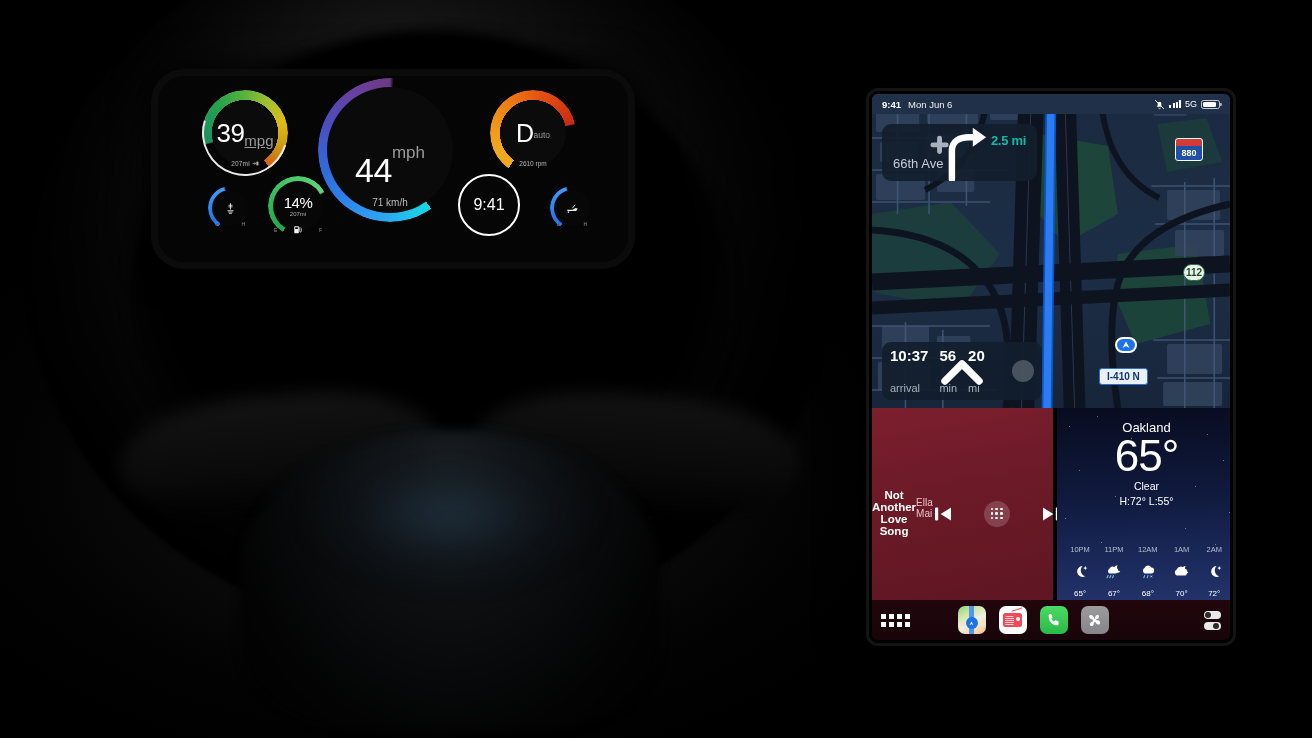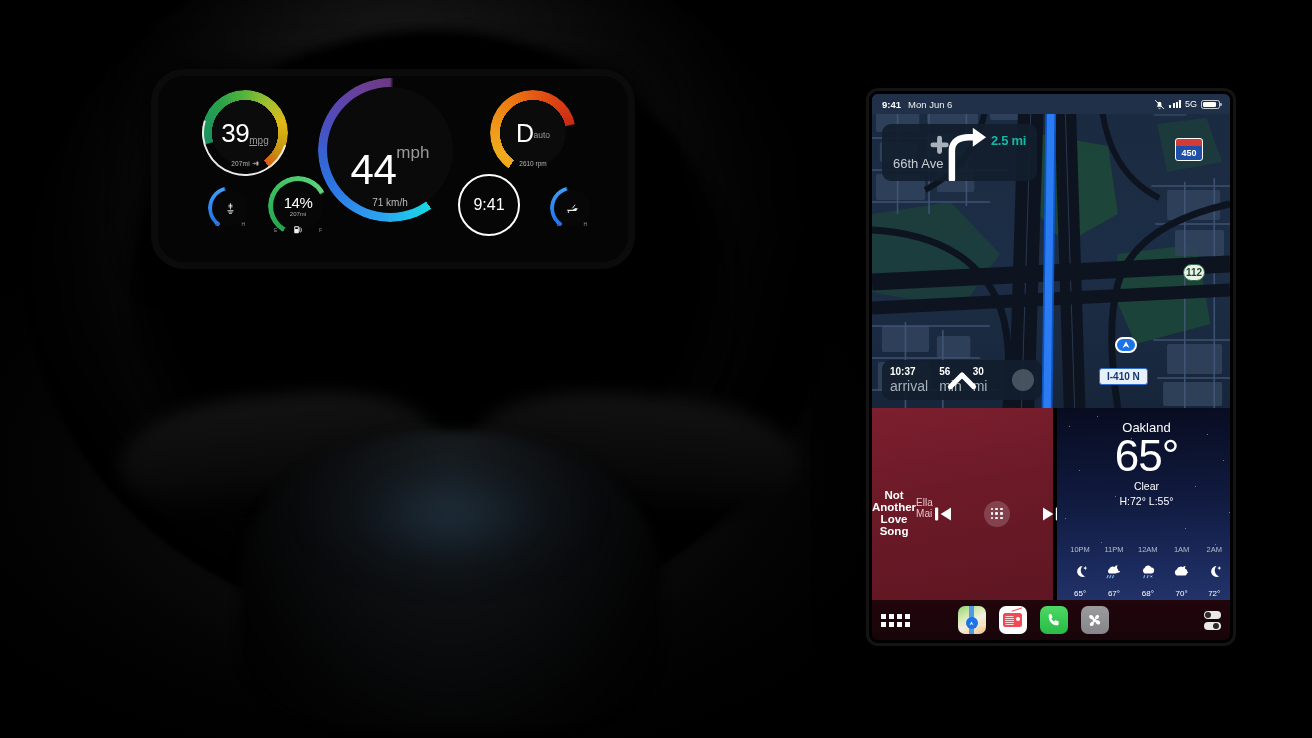--- a/index.html
+++ b/index.html
@@ -83,41 +83,41 @@
             mask:radial-gradient(circle, transparent 0 33px, #000 33px);
     transform:scaleX(-1);
   }
   #mpg-gauge .needle {
     position:absolute; inset:0; border-radius:50%;
     border:2.5px solid transparent; border-top-color:#e9e9e9; border-left-color:#e9e9e9;
     transform:rotate(-118deg);
   }
   #mpg-gauge .face { inset:10px; }
   #mpg-gauge .g-val { font-size:26px; }
-  #mpg-gauge .g-unit { font-size:10px; margin-top:14px;text-decoration:underline; }
+  #mpg-gauge .g-unit { font-size:15px; margin-top:14px;text-decoration:underline; }
   #mpg-gauge .g-range {
     position:absolute; bottom:9px; left:0; right:0; text-align:center;
     font-size:6.5px; color:#b5b5b5; letter-spacing:.2px;
     display:flex; align-items:center; justify-content:center; gap:2px;
   }
 
   
   #speed-gauge { left:160px; top:2px; width:144px; height:144px; }
   #speed-gauge .ring {
     background:conic-gradient(from 145deg,
       #16d8e0 0deg, #1fc4ea 18deg, #2ba6f0 40deg,
       #2f92ef 62deg, #2b7ce8 85deg, #2f6ddb 105deg,
       #3b5fcf 125deg, #4a4fc0 145deg, #5c45ad 168deg,
       #6a3f97 190deg, #6b3a85 215deg,
       rgba(0,0,0,0) 218deg);
     -webkit-mask:radial-gradient(circle, transparent 0 62px, #000 62px);
             mask:radial-gradient(circle, transparent 0 62px, #000 62px);
   }
   #speed-gauge .face { inset:9px; background:#0a0a0a; }
-  #speed-gauge .g-val { font-size:42px; font-weight:300;margin-top:39px; }
+  #speed-gauge .g-val { font-size:34px; font-weight:300;margin-top:39px; }
   #speed-gauge .g-unit { font-size:17px; margin-top:5px; }
   #speed-gauge .g-kmh {
     position:absolute; bottom:14px; left:0; right:0; text-align:center;
     font-size:10px; color:#bdbdbd;
   }
 
   
   #gear-gauge { left:332px; top:14px; width:86px; height:86px; }
   #gear-gauge .ring {
     background:conic-gradient(from 215deg,
@@ -238,22 +238,22 @@
   .nav-top { display:flex; align-items:center; }
   .nav-dist { margin-left:auto; color:#14b8a6; font-size:13px; font-weight:700; letter-spacing:-.3px; }
   .nav-street { color:#c7ccd2; font-size:13px; margin-top:8px; }
 
   .eta-card {
     position:absolute; left:10px; bottom:8px; width:160px;
     background:rgba(18,30,45,.93); border-radius:9px;
     display:flex; align-items:center; padding:6px 8px; z-index:4;
   }
   .eta-col { margin-right:11px; }
-  .eta-col .v { color:#fff; font-size:10px; font-weight:700; line-height:1.1; }
-  .eta-col .l { color:#a9b1bb; font-size:14px; margin-top:1px; }
+  .eta-col .v { color:#fff; font-size:15px; font-weight:700; line-height:1.1; }
+  .eta-col .l { color:#a9b1bb; font-size:11px; margin-top:18px; }
   .eta-btn {
     margin-left:auto; width:22px; height:22px; border-radius:50%;
     background:rgba(190,196,204,.32);
     display:flex; align-items:center; justify-content:center;
   }
   .shield {
     position:absolute; z-index:3;
     background:#fff; border:1.6px solid #d8dde3; border-radius:3px;
     color:#1d2735; font-size:8px; font-weight:700; text-align:center;
   }
@@ -550,21 +550,21 @@
 
         <path d="M0 136 C70 140 112 168 130 212 C142 246 140 284 136 314" stroke="#0d1420" stroke-width="7" fill="none"></path>
         <path d="M364 110 C300 124 262 150 250 190 C240 226 244 276 250 314" stroke="#0d1420" stroke-width="7" fill="none"></path>
         <path d="M232 0 C236 48 252 84 292 104" stroke="#0d1420" stroke-width="6" fill="none"></path>
         <path d="M118 0 C112 44 96 74 54 96" stroke="#0d1420" stroke-width="6" fill="none"></path>
 
         <path d="M182 0 L178 314" stroke="#0b57c9" stroke-width="11" fill="none" opacity=".95"></path>
         <path d="M182 0 L178 314" stroke="#2b7bf3" stroke-width="7.5" fill="none"></path>
       </svg>
 
-      <div class="shield" id="shield-880">450</div>
+      <div class="shield" id="shield-880">880</div>
       <div class="shield" id="shield-112">112</div>
       <div class="puck">
         <svg width="10" height="10" viewBox="0 0 24 24">
           <path d="M12 5l7 13-7-4-7 4z" fill="#fff"></path>
         </svg>
       </div>
       <div class="shield" id="label-i880">I-410 N</div>
 
       <div class="nav-card">
         <div class="nav-top">
@@ -581,21 +581,21 @@
       <div class="eta-card">
         <div class="eta-col">
           <div class="v">10:37</div>
           <div class="l">arrival</div>
         </div>
         <div class="eta-col">
           <div class="v">56</div>
           <div class="l">min</div>
         </div>
         <div class="eta-col">
-          <div class="v">30</div>
+          <div class="v">20</div>
           <div class="l">mi</div>
         </div>
         <div class="eta-btn">
           <svg width="11" height="11" viewBox="0 0 24 24">
             <path d="M5 16l7-7 7 7" stroke="#fff" stroke-width="3" fill="none" stroke-linecap="round" stroke-linejoin="round"></path>
           </svg>
         </div>
       </div>
     </div>
 

